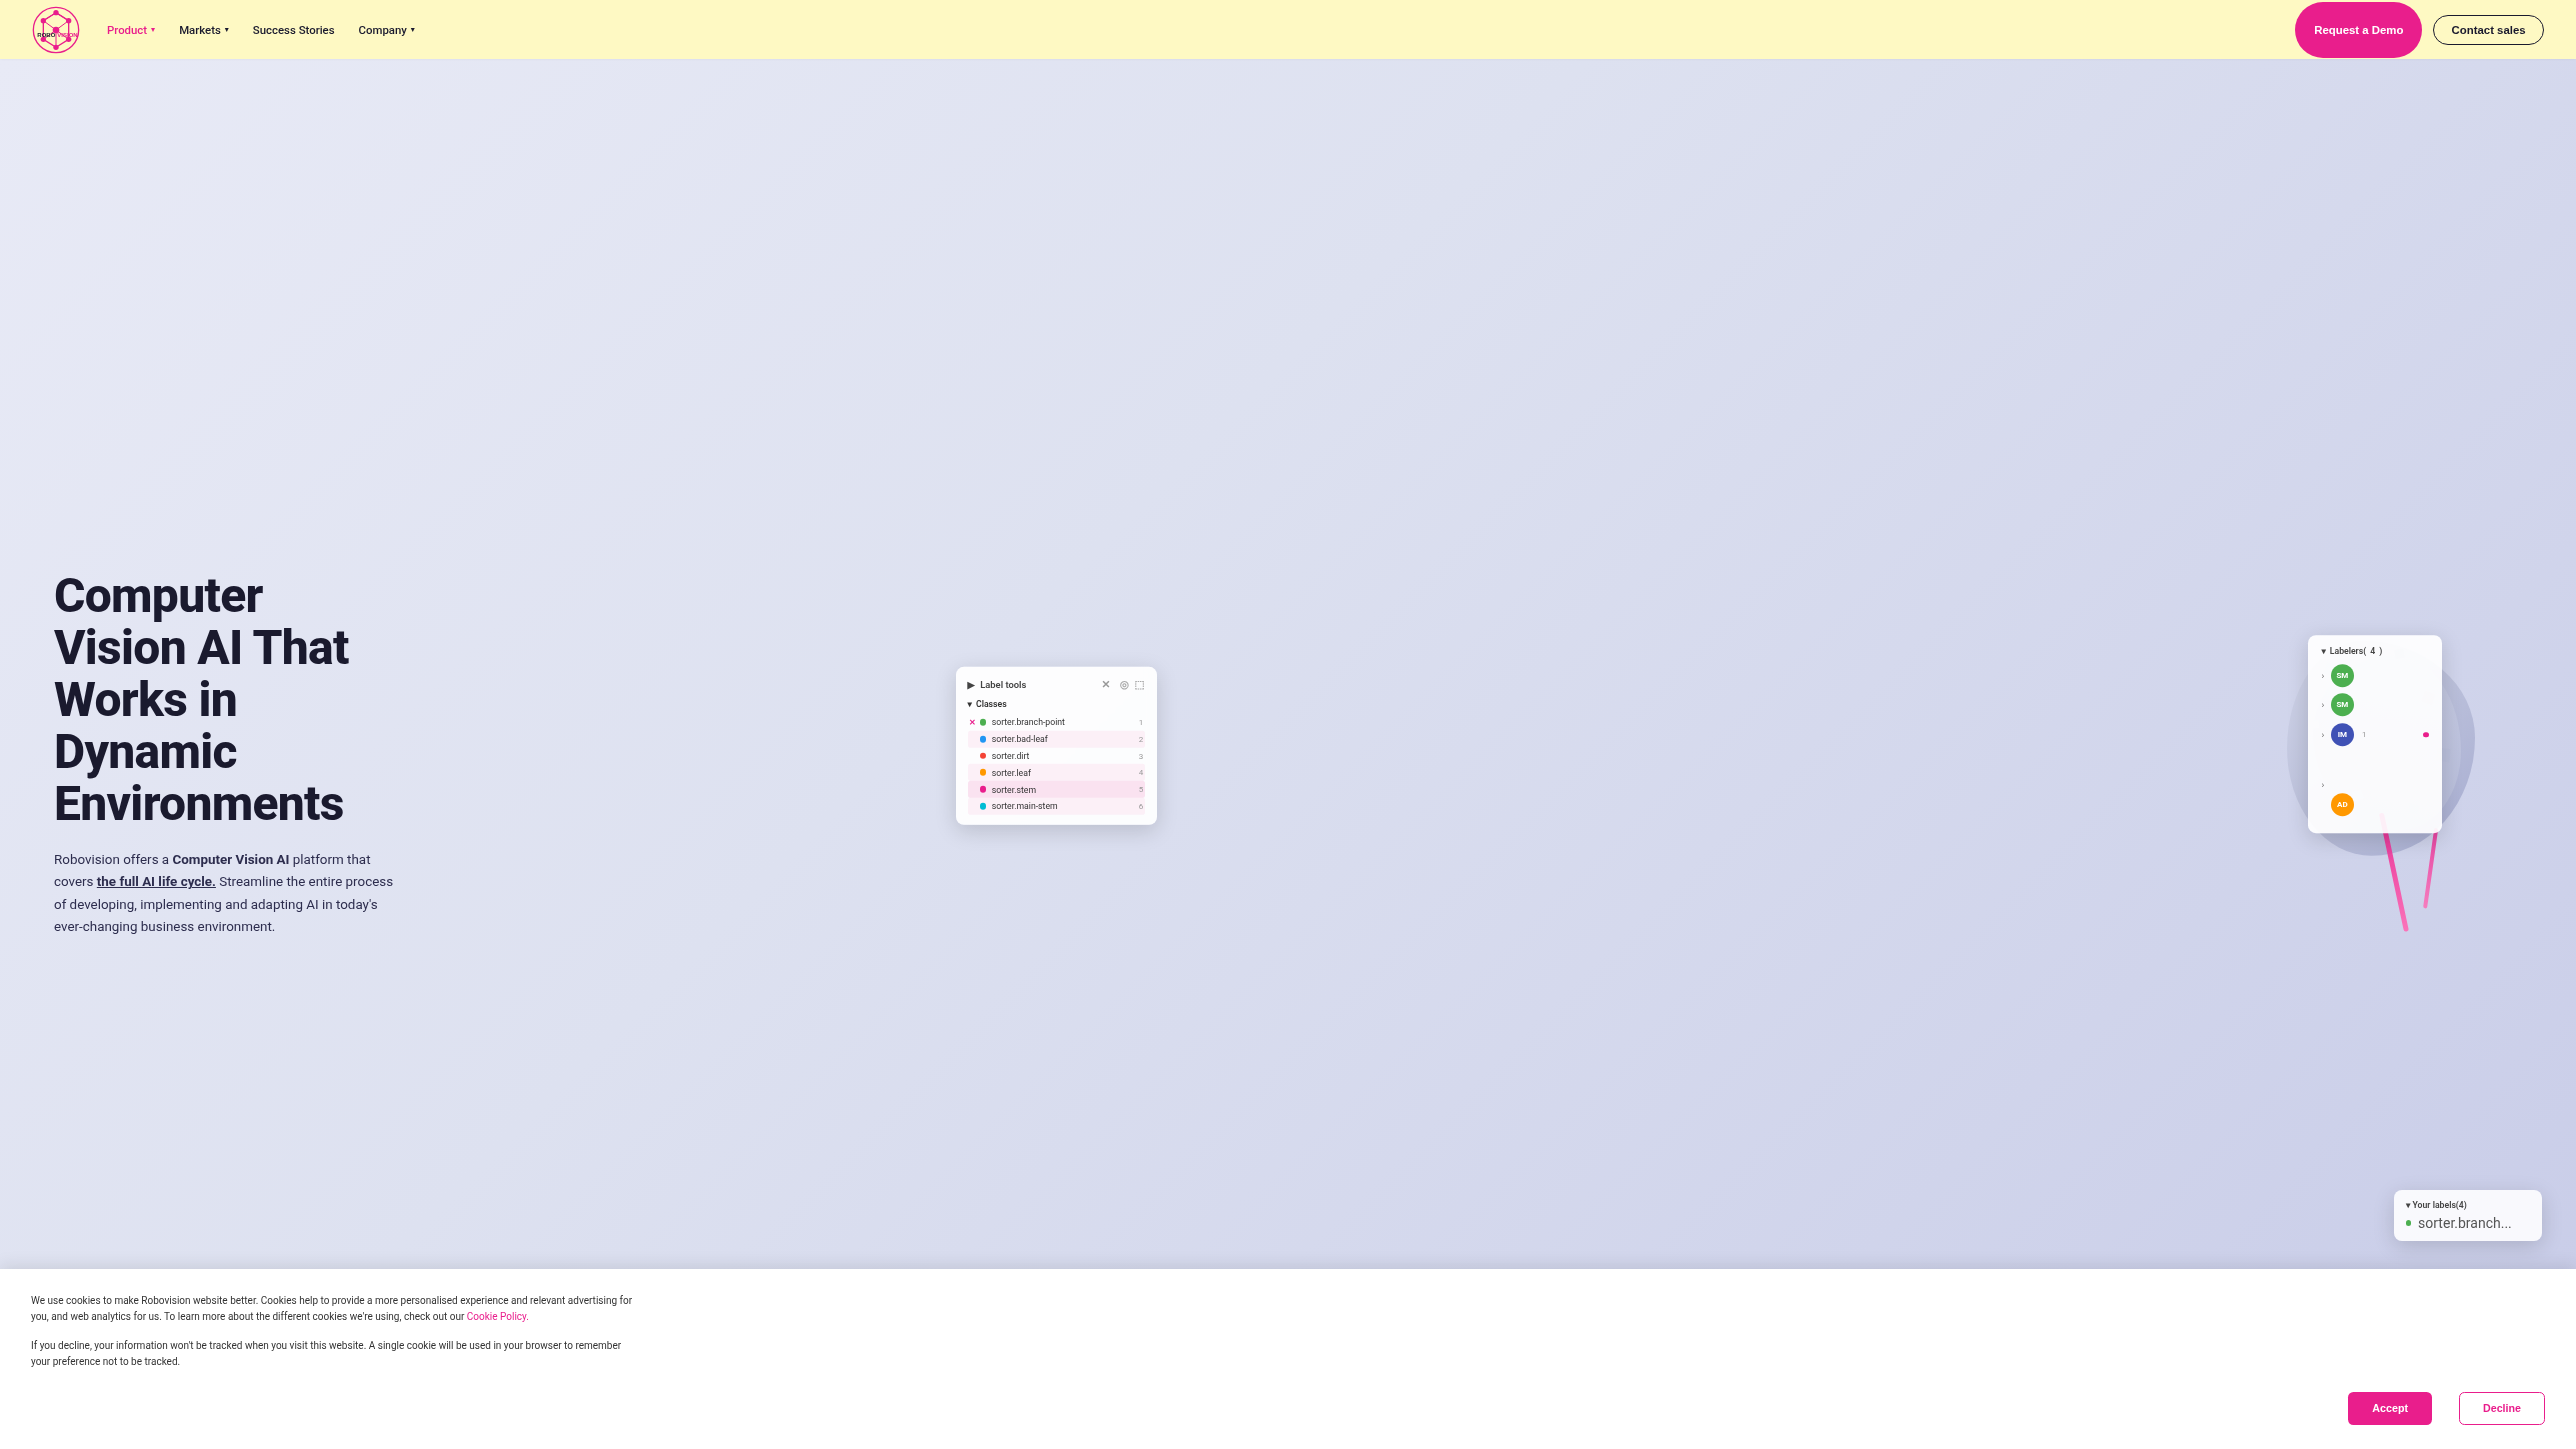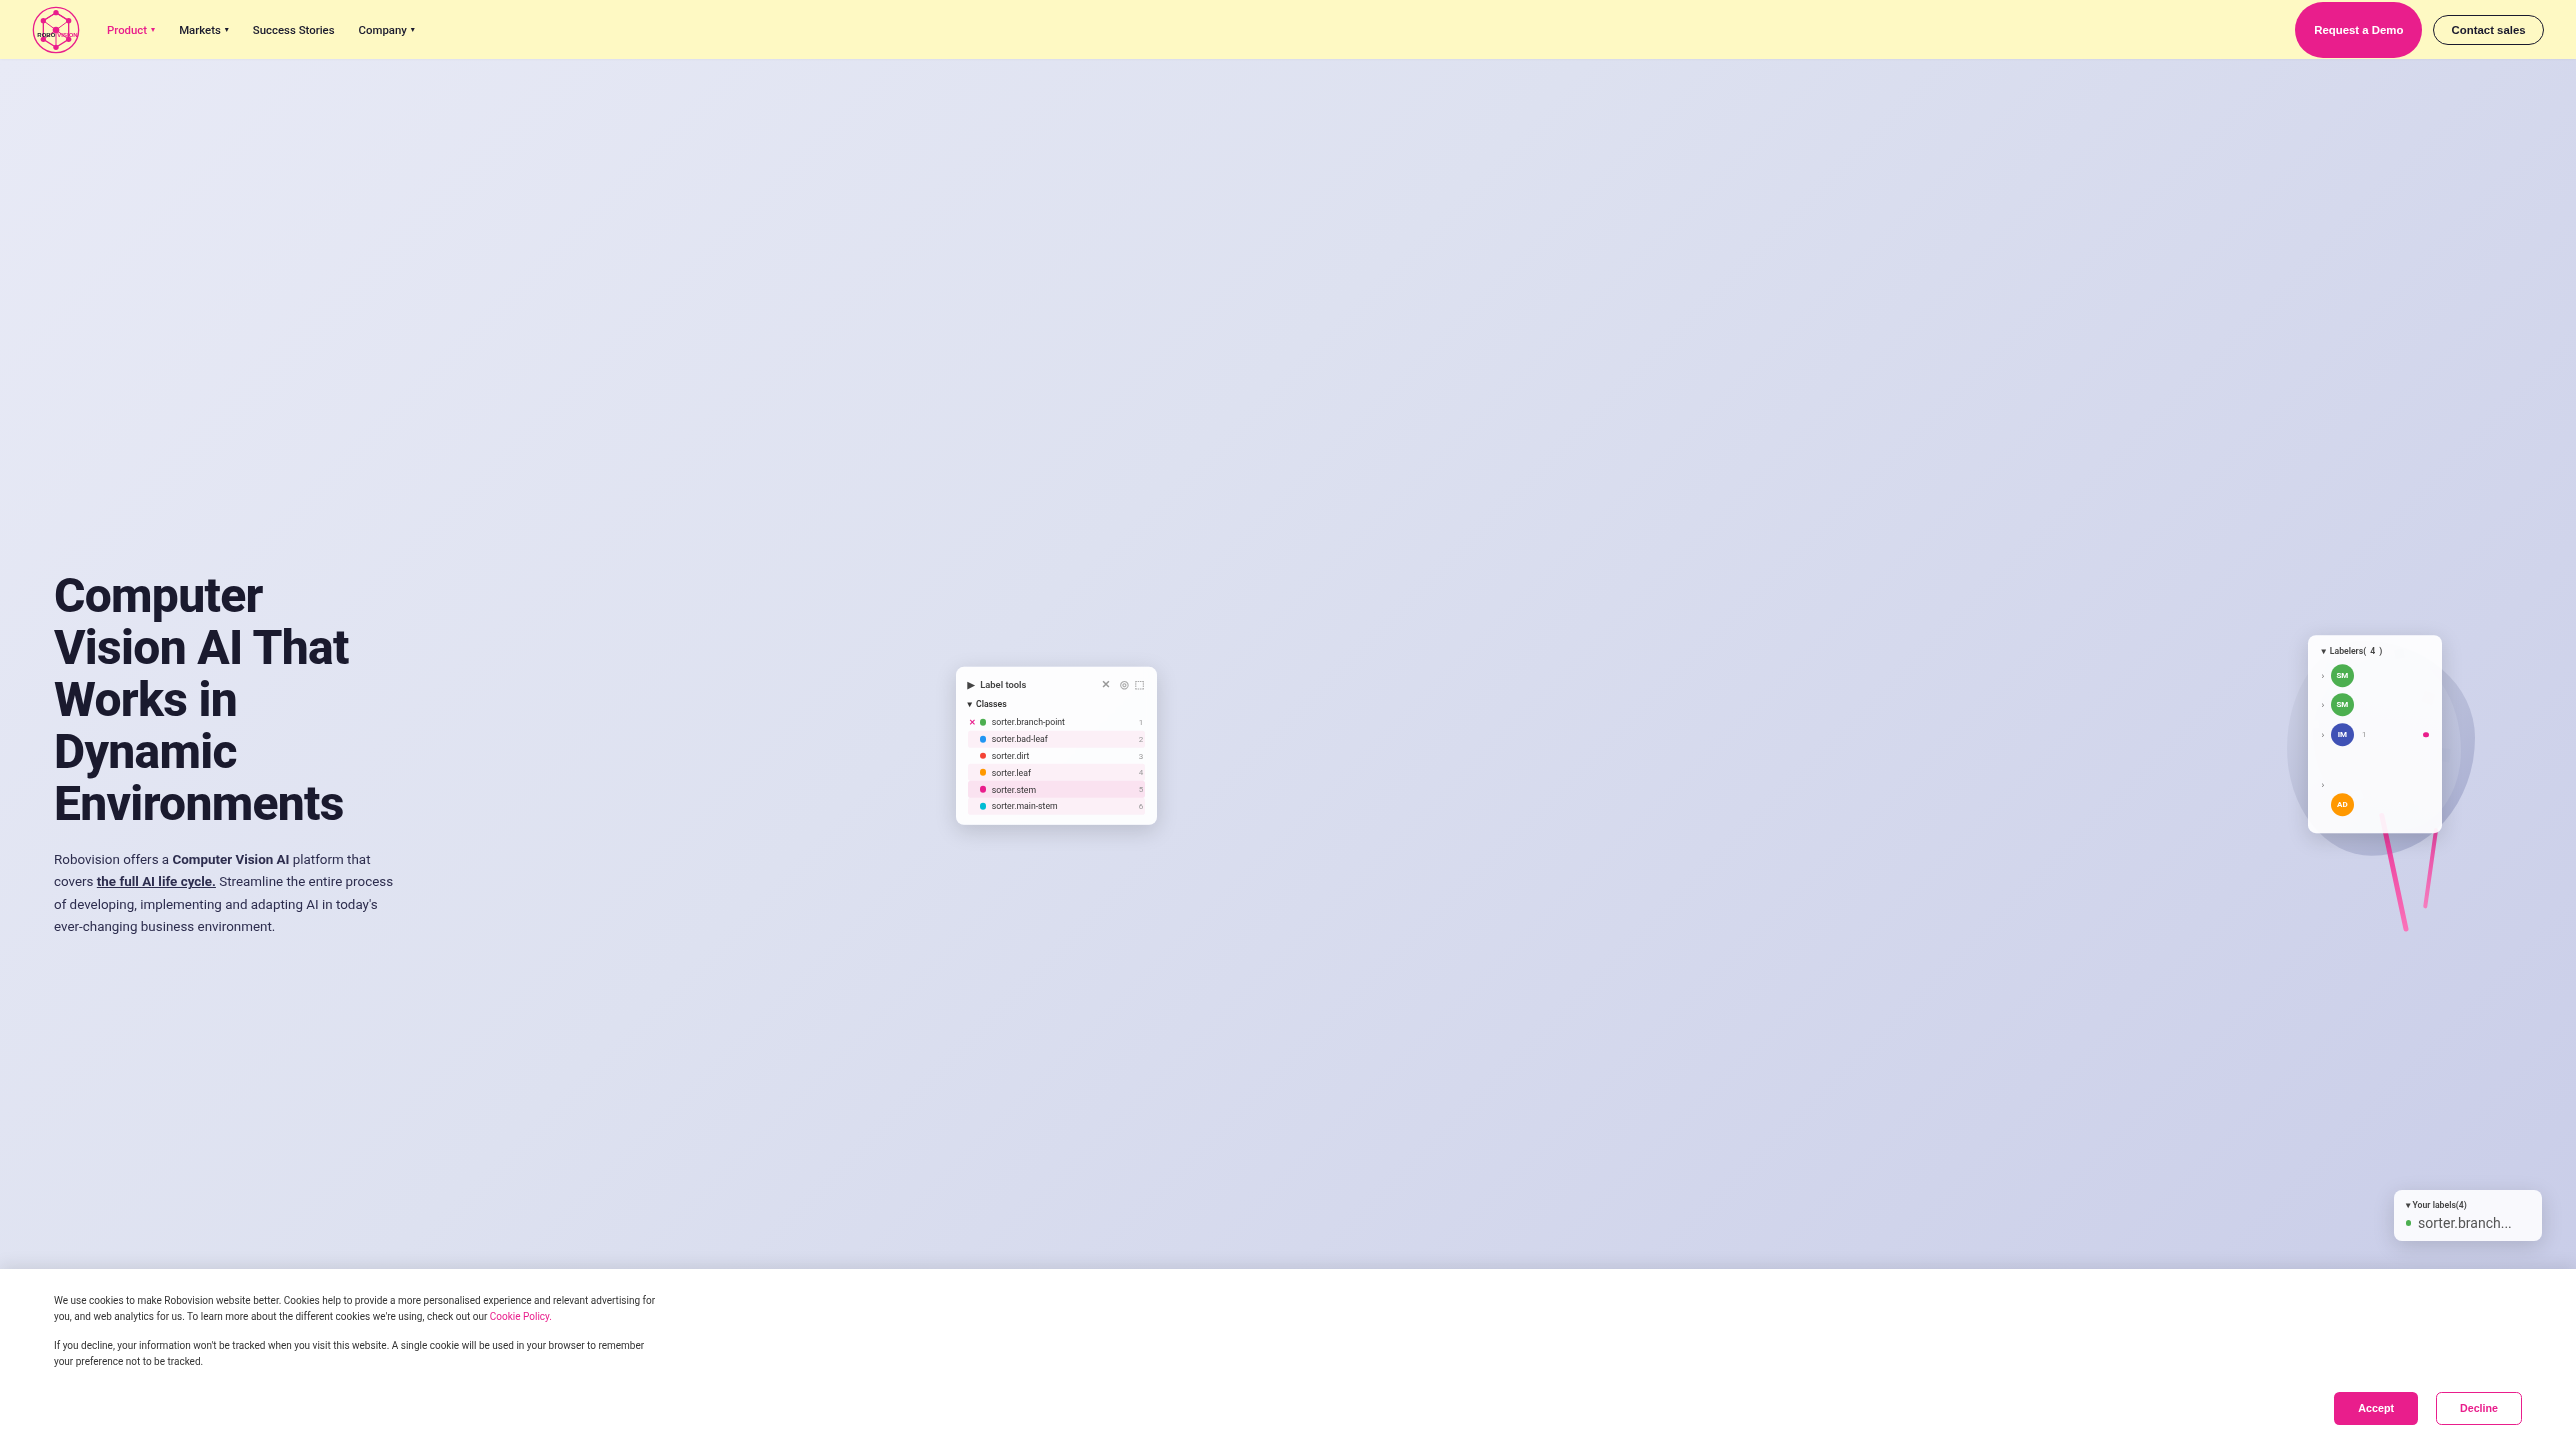--- a/index.html
+++ b/index.html
@@ -233,42 +233,42 @@
       font-size: 14px;
       color: #555;
       display: flex; align-items: center; gap: 4px;
     }
 
     
     .cookie-banner {
       position: fixed;
       bottom: 0; left: 0; right: 0;
       background: #fff;
-      padding: 24px 54px 24px;
+      padding: 24px 31px 24px;
       box-shadow: 0 -2.7px 16px rgba(0,0,0,0.1);
       z-index: 2000;
     }
     .cookie-text {
       font-size: 10px;
       color: #333;
       line-height: 1.6;
       margin-bottom: 13.4px;
       max-width: 604px;
     }
     .cookie-link { color: #e91e8c; text-decoration: none; }
     .cookie-text-2 {
       font-size: 10px;
       color: #333;
       line-height: 1.6;
       max-width: 604px;
       margin-bottom: 21.5px;
     }
     .cookie-buttons {
       display: flex;
-      gap: 18px;
+      gap: 27px;
       justify-content: flex-end;
     }
     .btn-accept {
       background: #e91e8c;
       color: #fff;
       border: none;
       border-radius: 5.4px;
       padding: 10.7px 24px;
       font-size: 10.7px;
       font-weight: 600;

